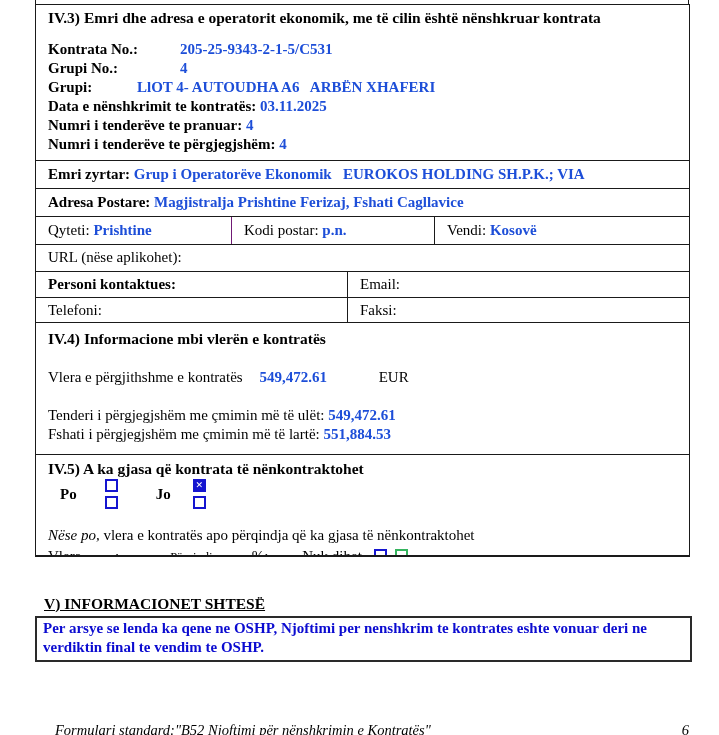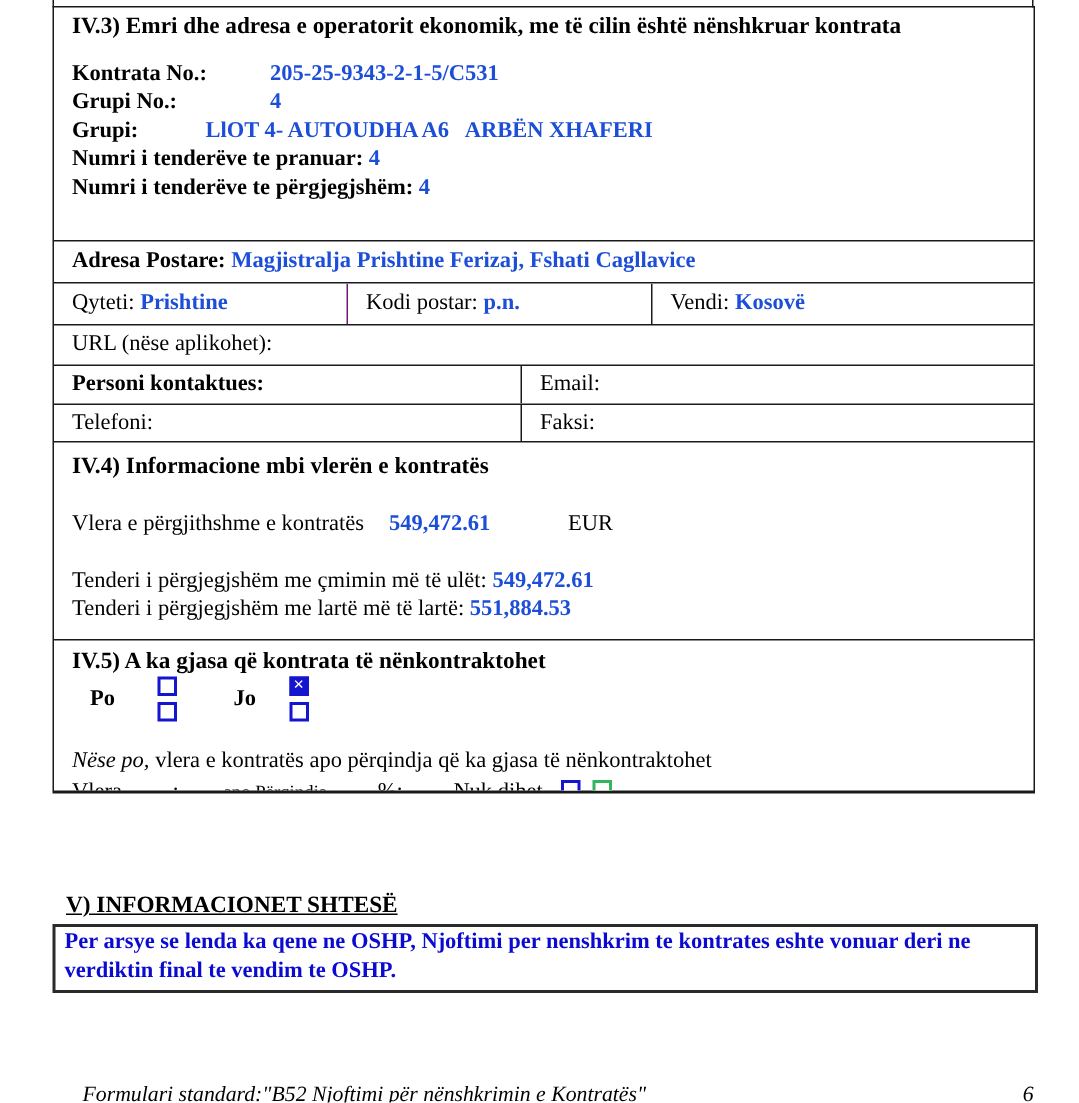--- a/index.html
+++ b/index.html
@@ -103,30 +103,37 @@
       </div>
       <div class="info-line">
         <span class="lbl w132">Grupi No.:</span>
         <span class="val">4</span>
       </div>
       <div class="info-line">
         <span class="lbl w89">Grupi:</span>
         <span class="val">LlOT 4- AUTOUDHA A6   ARBËN XHAFERI</span>
       </div>
       <div class="info-line">
+        <span class="lbl">Data e nënshkrimit te kontratës: </span>
+        <span class="val">03.11.2025</span>
+      </div>
+      <div class="info-line">
         <span class="lbl">Numri i tenderëve te pranuar: </span>
         <span class="val">4</span>
       </div>
       <div class="info-line">
         <span class="lbl">Numri i tenderëve te përgjegjshëm: </span>
         <span class="val">4</span>
       </div>
     </div>
   </div>
 
+  <div class="t-row row-emri">
+    <span class="lbl" style="white-space:pre;">Emri zyrtar: </span><span class="val">Grup i Operatorëve Ekonomik   EUROKOS HOLDING SH.P.K.; VIA</span>
+  </div>
 
   <div class="t-row row-adresa">
     <span class="lbl" style="white-space:pre;">Adresa Postare: </span><span class="val">Magjistralja Prishtine Ferizaj, Fshati Cagllavice</span>
   </div>
 
   <div class="t-row row-qkv">
     <div class="cell c1">
       <span style="white-space:pre;">Qyteti: </span><span class="val">Prishtine</span>
     </div>
     <div class="cell c2">
@@ -163,21 +170,21 @@
     <div class="sec-title">IV.4) Informacione mbi vlerën e kontratës</div>
     <div class="iv4-vlera">
       <span>Vlera e përgjithshme e kontratës</span>
       <span class="val">549,472.61</span>
       <span class="cur">EUR</span>
     </div>
     <div class="iv4-tenderi">
       <span style="white-space:pre;">Tenderi i përgjegjshëm me çmimin më të ulët: </span><span class="val">549,472.61</span>
     </div>
     <div style="line-height:19px;">
-      <span style="white-space:pre;">Tenderi i përgjegjshëm me lartë më të lartë: </span><span class="val">551,884.53</span>
+      <span style="white-space:pre;">Fshati i përgjegjshëm me çmimin më të lartë: </span><span class="val">551,884.53</span>
     </div>
   </div>
 
   <div class="t-row sec-iv5">
     <div class="sec-title">IV.5) A ka gjasa që kontrata të nënkontraktohet</div>
     <div class="cb-line">
       <span class="po-lbl">Po</span>
       <span class="cb-stack">
         <span class="cbx"></span>
         <span class="cbx"></span>

